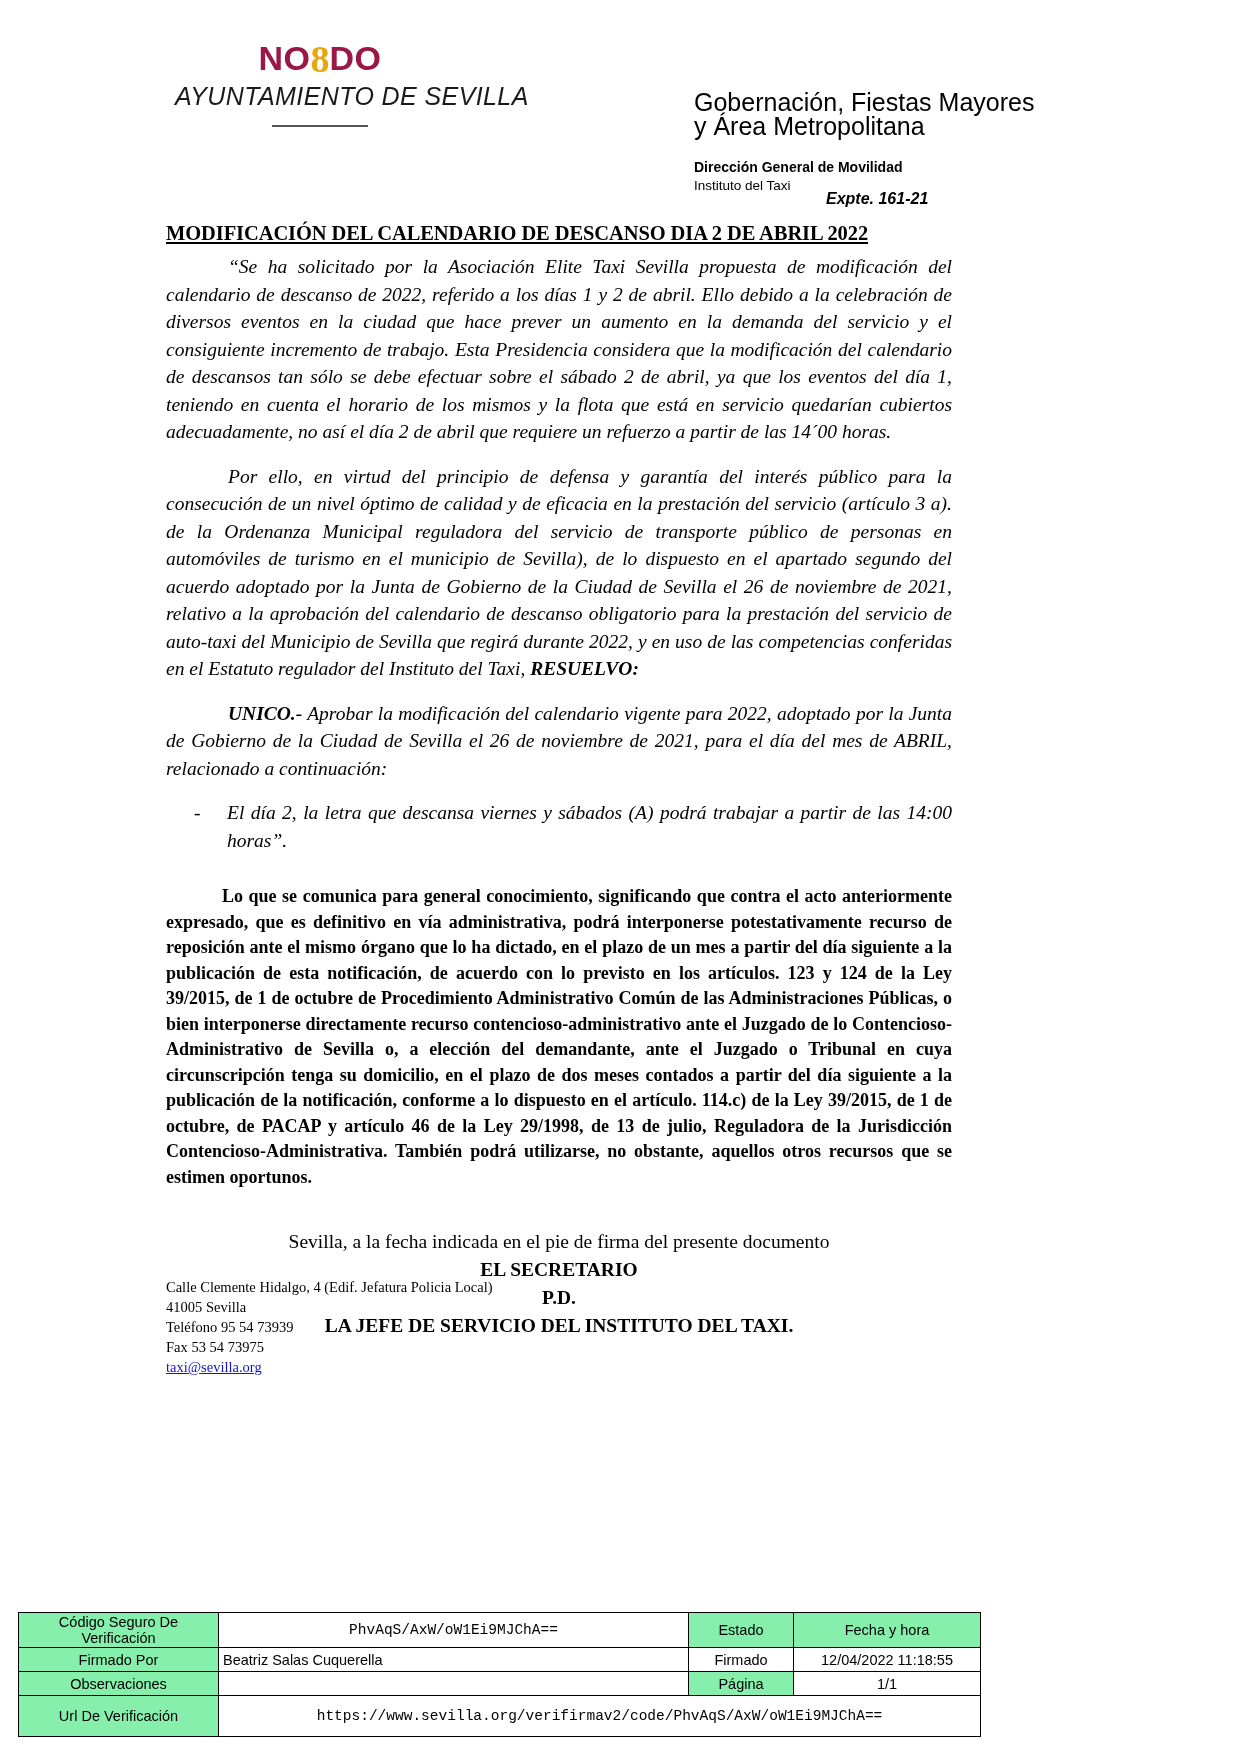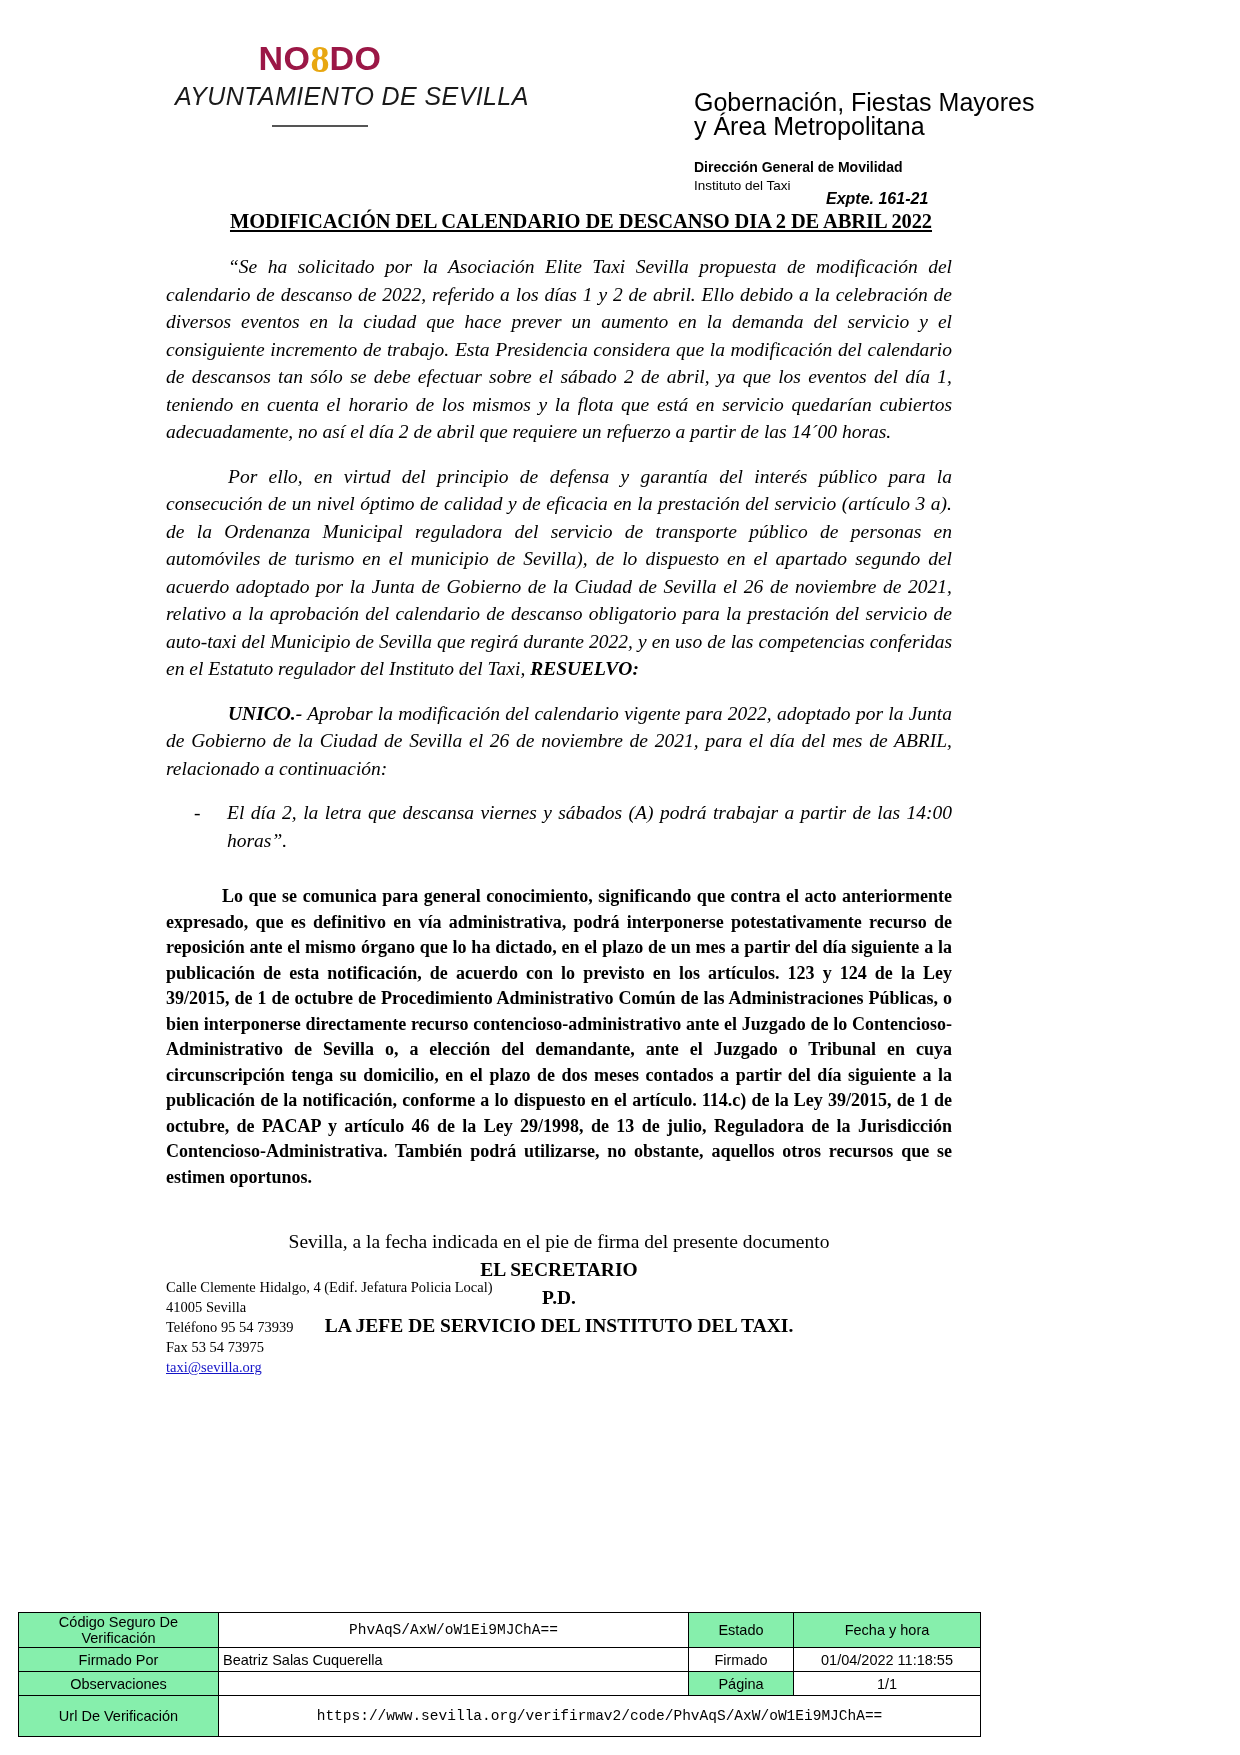--- a/index.html
+++ b/index.html
@@ -101,28 +101,27 @@
 
   
   .page {
     position: absolute;
     left: 0; top: 0;
     width: 1240px;
   }
   .doc-title {
     position: absolute;
     left: 166px;
-    top: 210px;
+    top: 222px;
     width: 830px;
     font-size: 20.5px;
     font-weight: bold;
     text-decoration: underline;
     letter-spacing: -0.1px;
     white-space: nowrap;
-    text-align: center;
   }
 
   .content {
     position: absolute;
     left: 166px;
     top: 253px;
     width: 786px;
   }
   p.para {
     margin: 0 0 17px 0;
@@ -296,21 +295,21 @@
       <tr>
         <td class="lbl">Código Seguro De Verificación</td>
         <td class="val-mono">PhvAqS/AxW/oW1Ei9MJChA==</td>
         <td class="lbl">Estado</td>
         <td class="lbl">Fecha y hora</td>
       </tr>
       <tr>
         <td class="lbl">Firmado Por</td>
         <td class="val-left">Beatriz Salas Cuquerella</td>
         <td class="val-center">Firmado</td>
-        <td class="val-center">01/04/2022 11:18:55</td>
+        <td class="val-center">12/04/2022 11:18:55</td>
       </tr>
       <tr>
         <td class="lbl">Observaciones</td>
         <td class="val-left blank"></td>
         <td class="lbl">Página</td>
         <td class="val-center">1/1</td>
       </tr>
       <tr>
         <td class="lbl" style="height:38px">Url De Verificación</td>
         <td class="val-mono" colspan="3">https://www.sevilla.org/verifirmav2/code/PhvAqS/AxW/oW1Ei9MJChA==</td>

